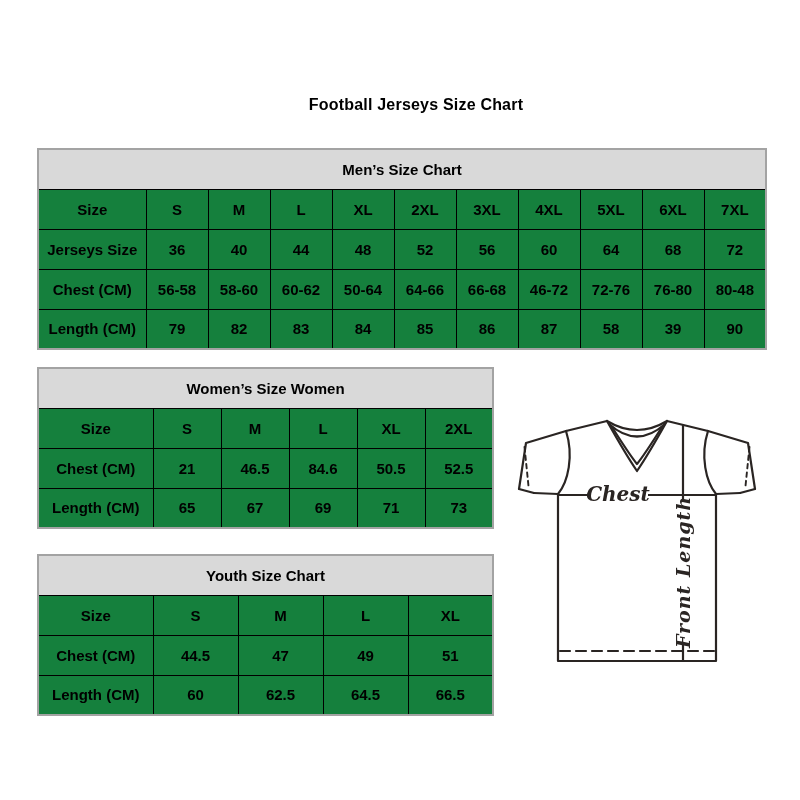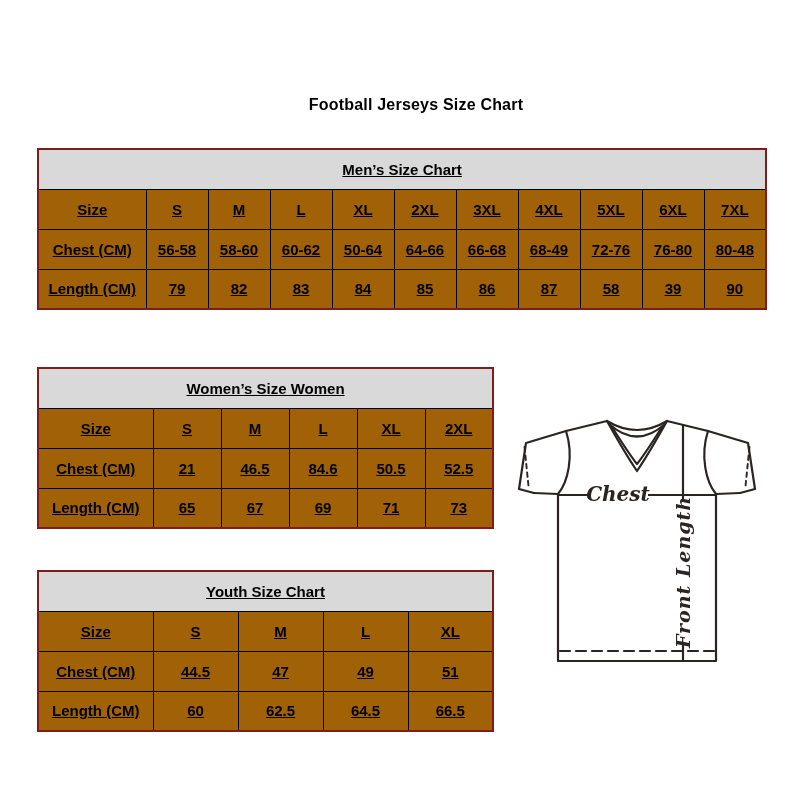--- a/index.html
+++ b/index.html
@@ -1,28 +1,28 @@
 <!DOCTYPE html>
 <html><head>
 <meta charset="utf-8">
 <style>
   html,body{margin:0;padding:0;background:#ffffff;}
   #canvas{position:relative;width:800px;height:800px;background:#ffffff;overflow:hidden;
           font-family:"Liberation Sans",sans-serif;color:#000;}
   .title{position:absolute;top:96px;left:0;width:800px;text-align:center;
          font-size:16px;font-weight:bold;letter-spacing:0.2px;padding-left:16px;}
   table.size-table{position:absolute;border-collapse:collapse;table-layout:fixed;
-                   background:#a16207;border:2px solid #7f1d1d;text-decoration:underline;}
+                   background:#15803d;border:2px solid #a3a3a3;}
   table.size-table td{border:1.5px solid #000;text-align:center;vertical-align:middle;
                       font-weight:bold;font-size:15px;padding:0;overflow:hidden;white-space:nowrap;}
   table.size-table tr{height:40px;}
   td.band-cell{background:#d9d9d9;font-size:17px;}
   #mens-table{left:37px;top:148px;width:728px;}
   #womens-table{left:37px;top:367px;width:455px;}
-  #youth-table{left:37px;top:570px;width:455px;border-radius:7px;}
+  #youth-table{left:37px;top:554px;width:455px;border-radius:7px;}
   #jersey{position:absolute;left:500px;top:398px;width:270px;height:272px;}
   .diag-text{font-family:"DejaVu Serif","Liberation Serif",serif;font-style:italic;font-weight:bold;}
 </style>
 </head>
 <body>
 
 <div id="canvas">
 
   <div class="title">Football Jerseys Size Chart</div>
 
@@ -51,28 +51,41 @@
       <td>L</td>
       <td>XL</td>
       <td>2XL</td>
       <td>3XL</td>
       <td>4XL</td>
       <td>5XL</td>
       <td>6XL</td>
       <td>7XL</td>
     </tr>
     <tr>
+      <td>Jerseys Size</td>
+      <td>36</td>
+      <td>40</td>
+      <td>44</td>
+      <td>48</td>
+      <td>52</td>
+      <td>56</td>
+      <td>60</td>
+      <td>64</td>
+      <td>68</td>
+      <td>72</td>
+    </tr>
+    <tr>
       <td>Chest (CM)</td>
       <td>56-58</td>
       <td>58-60</td>
       <td>60-62</td>
       <td>50-64</td>
       <td>64-66</td>
       <td>66-68</td>
-      <td>68-49</td>
+      <td>46-72</td>
       <td>72-76</td>
       <td>76-80</td>
       <td>80-48</td>
     </tr>
     <tr>
       <td>Length (CM)</td>
       <td>79</td>
       <td>82</td>
       <td>83</td>
       <td>84</td>

